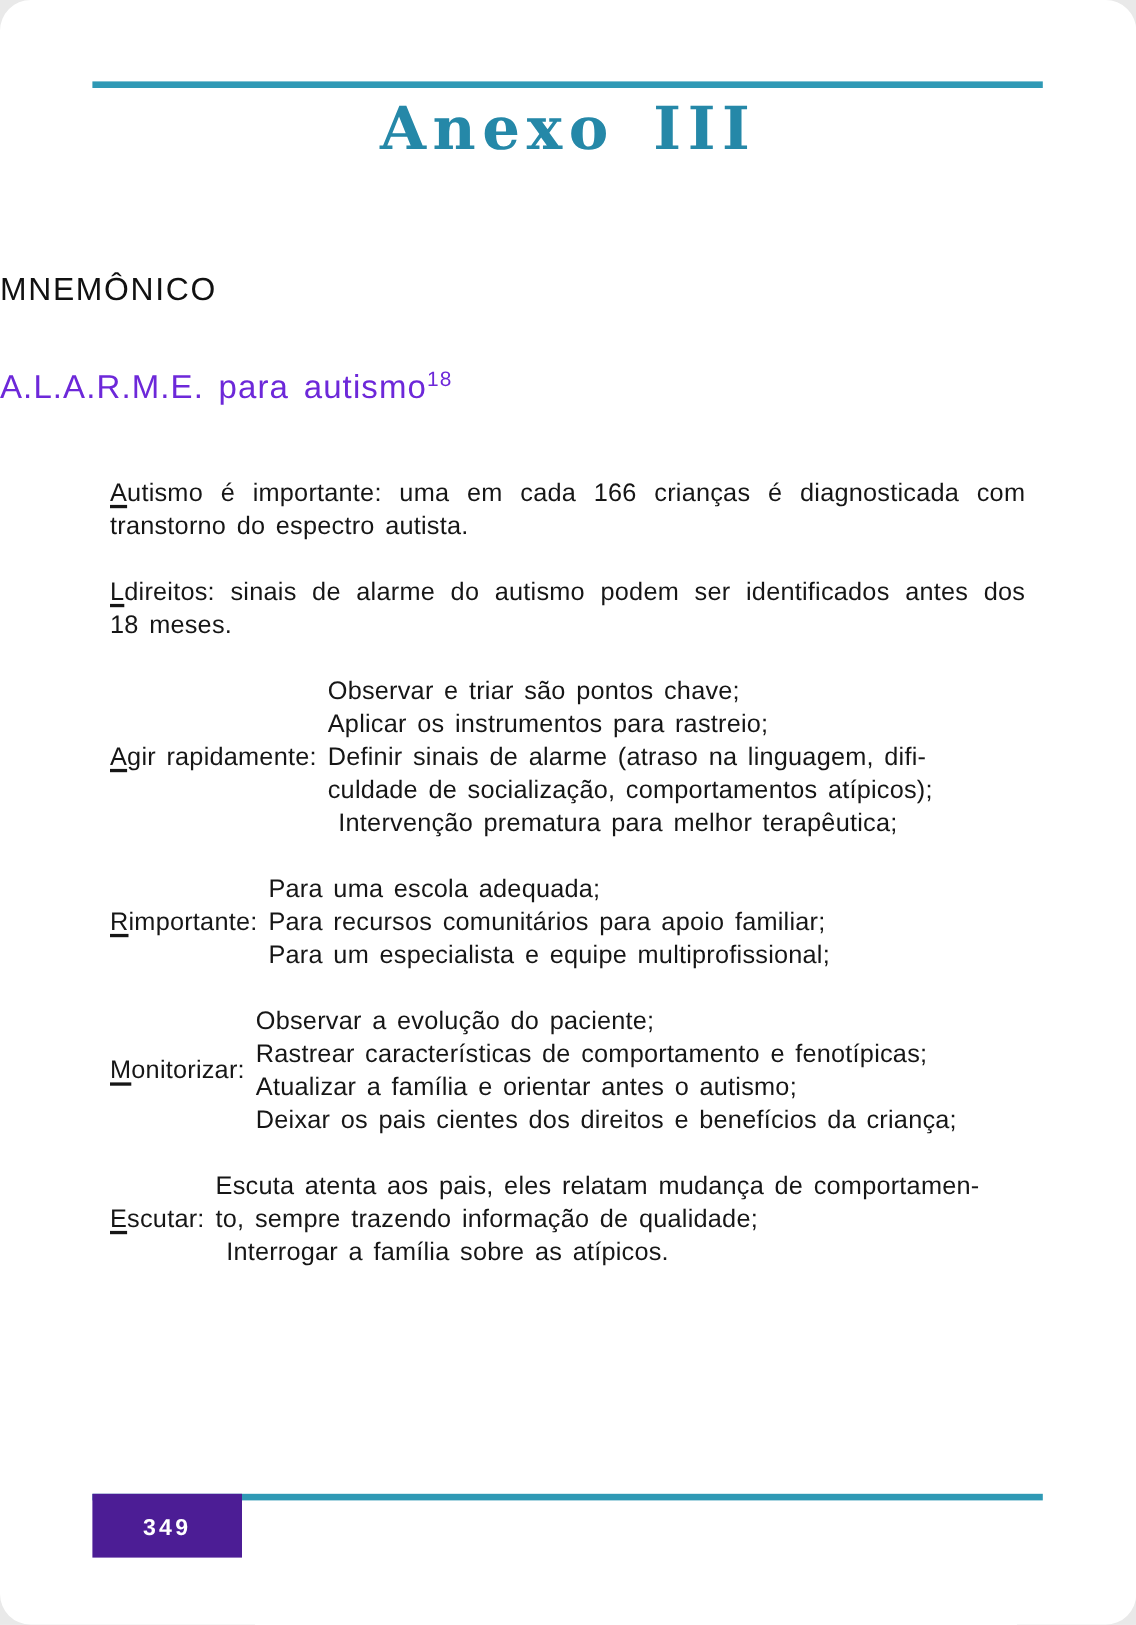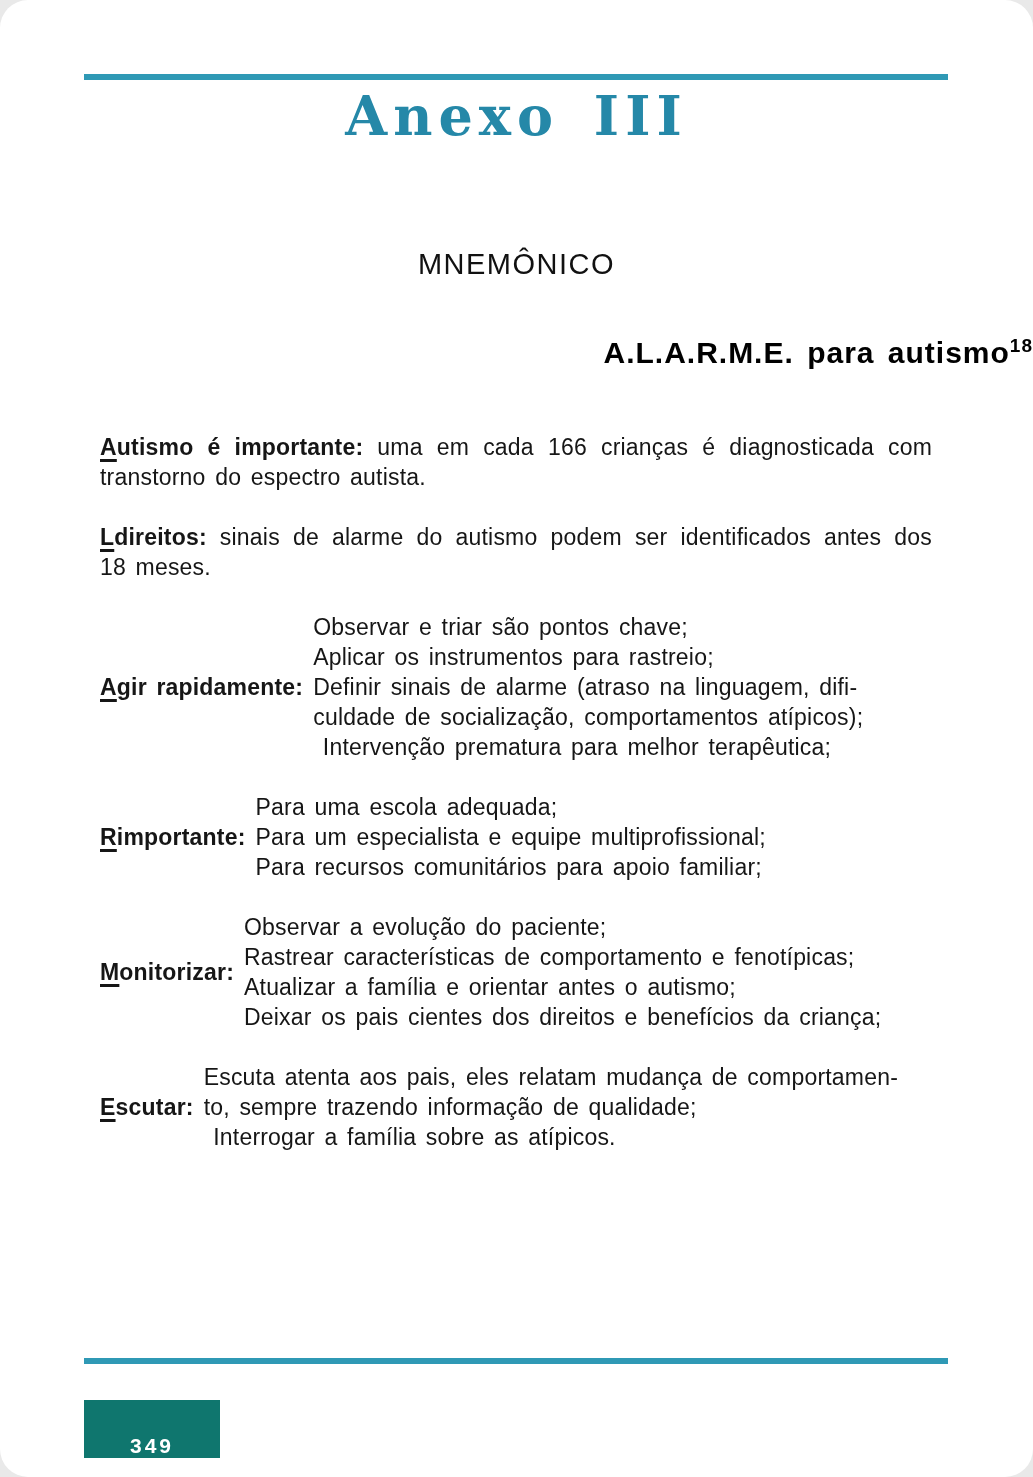--- a/index.html
+++ b/index.html
@@ -23,62 +23,61 @@
   .annex-title{
     position:absolute;top:84px;left:0;right:0;
     text-align:center;
     font-family:"DejaVu Serif",serif;
     font-size:54px;font-weight:600;
     letter-spacing:6px;word-spacing:10px;
     color:#2588A8;
   }
   .kicker{
     position:absolute;top:248px;left:0;right:0;
-    text-align:center;
     font-size:29px;font-weight:400;
     letter-spacing:1.5px;
     color:#111;
   }
   .mnemonic-title{
     position:absolute;top:336px;left:0;right:0;
-    text-align:right;
-    font-size:30px;font-weight:700;
+    text-align:left;
+    font-size:30px;font-weight:400;
     letter-spacing:1px;word-spacing:4px;
-    color:#000000;
+    color:#6d28d9;
   }
   .mnemonic-title sup{
     font-size:19px;
     vertical-align:super;
     line-height:0;
   }
   .body-col{
     position:absolute;top:432px;left:100px;width:832px;
     font-size:23px;line-height:30px;
     letter-spacing:0.2px;word-spacing:3px;
   }
   .block{margin:0 0 30px 0;}
   .line{white-space:pre;}
   .line.justify{
     white-space:normal;
     text-align:justify;
     text-align-last:justify;
   }
-  strong.lbl{font-weight:700;}
+  strong.lbl{font-weight:400;}
   strong.lbl u{
     text-decoration-thickness:2.5px;
     text-underline-offset:4px;
   }
   .hang{display:flex;align-items:center;}
   .hang strong.lbl{white-space:pre;margin-right:10px;}
   .hang .lines{flex:1 1 auto;min-width:0;}
   .pagenum-box{
     position:absolute;left:84px;top:1358px;
     width:136px;height:58px;
-    background:#0f766e;
-    display:flex;align-items:flex-end;justify-content:center;margin-top:42px;
+    background:#4c1d95;
+    display:flex;align-items:center;justify-content:center;
   }
   .pagenum-box .num{
     color:#ffffff;font-weight:700;font-size:21px;letter-spacing:3px;
     padding-top:4px;
   }
 </style>
 </head>
 <body>
 
 <div class="page">
@@ -117,22 +116,22 @@
         <div class="line">Definir sinais de alarme (atraso na linguagem, difi-</div>
         <div class="line">culdade de socialização, comportamentos atípicos);</div>
         <div class="line"> Intervenção prematura para melhor terapêutica;</div>
       </div>
     </div>
 
     <div class="block hang">
       <strong class="lbl"><u>R</u><span>importante:</span></strong>
       <div class="lines">
         <div class="line">Para uma escola adequada;</div>
+        <div class="line">Para recursos comunitários para apoio familiar;</div>
         <div class="line">Para um especialista e equipe multiprofissional;</div>
-        <div class="line">Para recursos comunitários para apoio familiar;</div>
       </div>
     </div>
 
     <div class="block hang">
       <strong class="lbl"><u>M</u><span>onitorizar:</span></strong>
       <div class="lines">
         <div class="line">Observar a evolução do paciente;</div>
         <div class="line">Rastrear características de comportamento e fenotípicas;</div>
         <div class="line">Atualizar a família e orientar antes o autismo;</div>
         <div class="line">Deixar os pais cientes dos direitos e benefícios da criança;</div>

